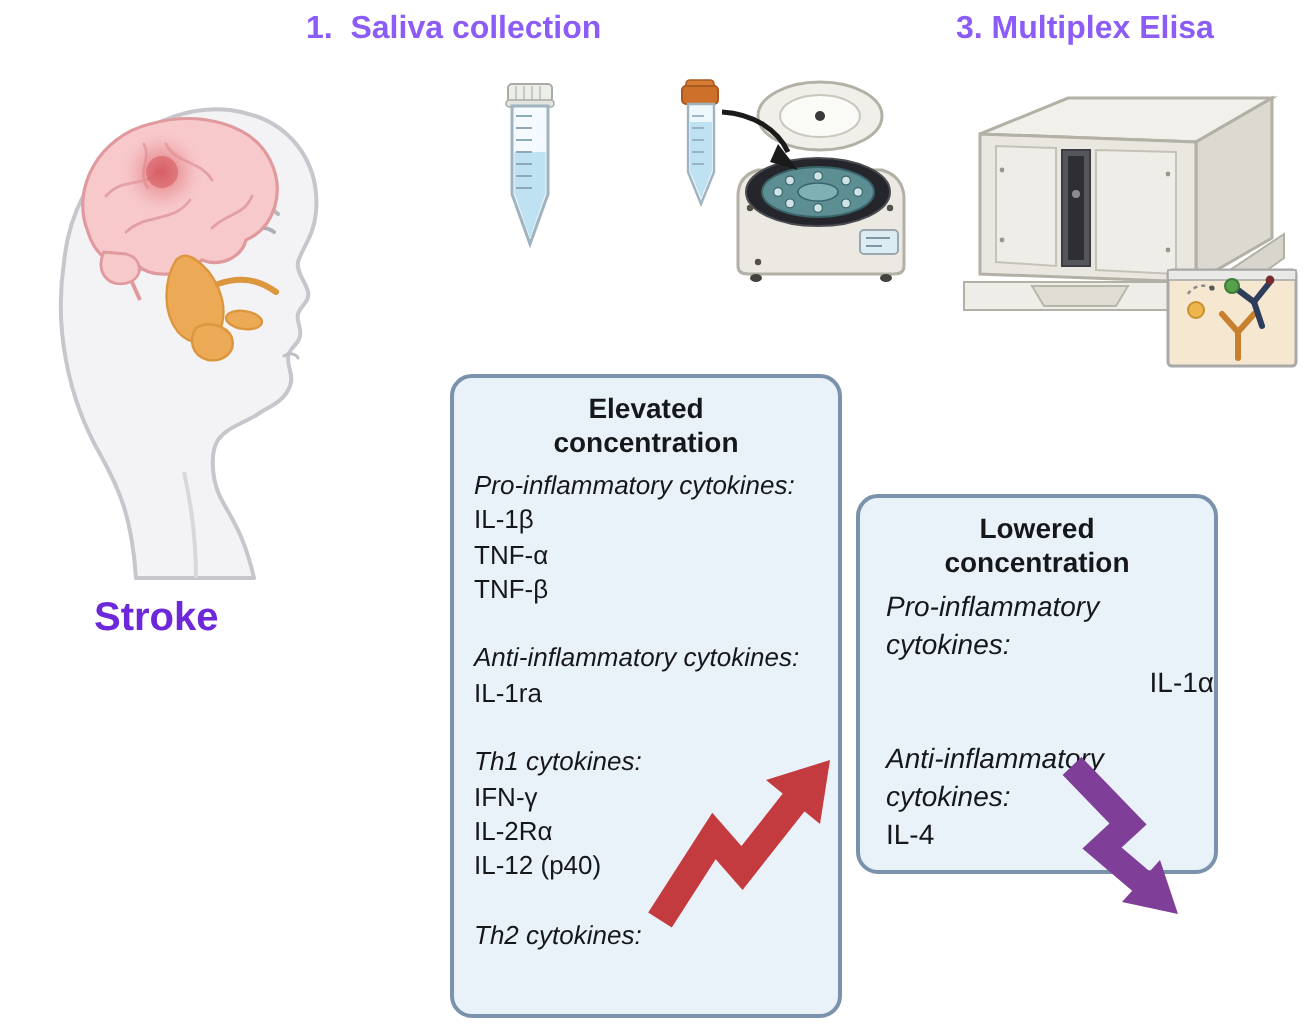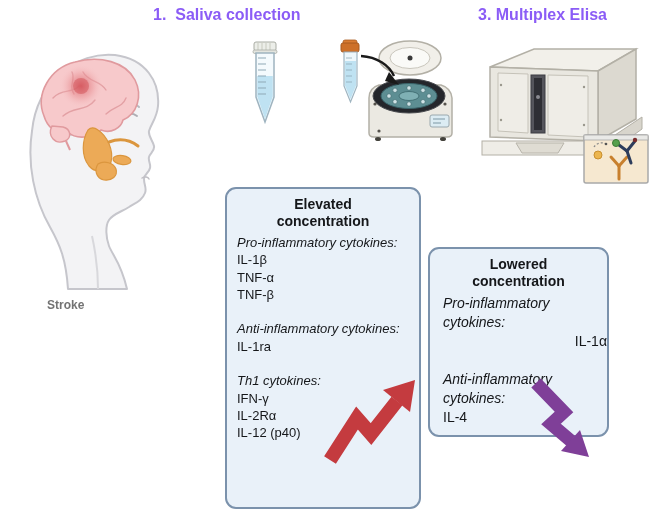--- a/index.html
+++ b/index.html
@@ -12,21 +12,21 @@
     white-space:pre;letter-spacing:0;
   }
   #step1{left:153px}
   #step2{left:337px}
   #step3{left:478px}
   .figure-svg{position:absolute;}
   #person-art{left:8px;top:26px;}
   #tube-art{left:239px;top:40px;}
   #centrifuge-art{left:333px;top:36px;}
   #elisa-art{left:476px;top:45px;}
-  #stroke-label{position:absolute;left:47px;top:298px;font-weight:700;font-size:12px;color:#737373;}
+  #stroke-label{position:absolute;left:47px;top:298px;font-weight:700;font-size:20px;color:#6d28d9;}
   .infobox{
     position:absolute;background:#e9f1f9;border:2px solid #7b92ac;border-radius:11px;
     box-sizing:border-box;color:#15171a;
   }
   #elevated-box{left:193px;top:187px;width:196px;height:322px;margin-left:32px;}
   #lowered-box{left:428px;top:247px;width:181px;height:190px;}
   .box-title{font-weight:700;font-size:14px;line-height:17px;text-align:center;margin:7px auto 4px;width:110px;}
   .box-body{padding:0 0 0 10px;}
   #elevated-box .box-body{font-size:13px;line-height:17.3px;}
   #lowered-box .box-body{font-size:14px;line-height:19px;padding-left:13px;}
@@ -222,20 +222,21 @@
         <div class="hd">Anti-inflammatory cytokines:</div>
         <div class="itm">IL-1ra</div>
       </div>
       <div class="sec">
         <div class="hd">Th1 cytokines:</div>
         <div class="itm">IFN-γ</div>
         <div class="itm">IL-2Rα</div>
         <div class="itm">IL-12 (p40)</div>
       </div>
       <div class="sec">
+        <div class="hd">Th2 cytokines:</div>
       </div>
     </div>
     <svg class="trend-arrow" id="up-arrow" width="102" height="92" viewBox="0 0 102 92">
       <path d="M7,86 L34,44 L48,60 L74,27" stroke="#c43b3f" stroke-width="14" fill="none" stroke-linejoin="miter"></path>
       <polygon points="92,6 87,38 60,16" fill="#c43b3f"></polygon>
     </svg>
   </div>
 
   <div class="infobox" id="lowered-box">
     <div class="box-title">Lowered concentration</div>

